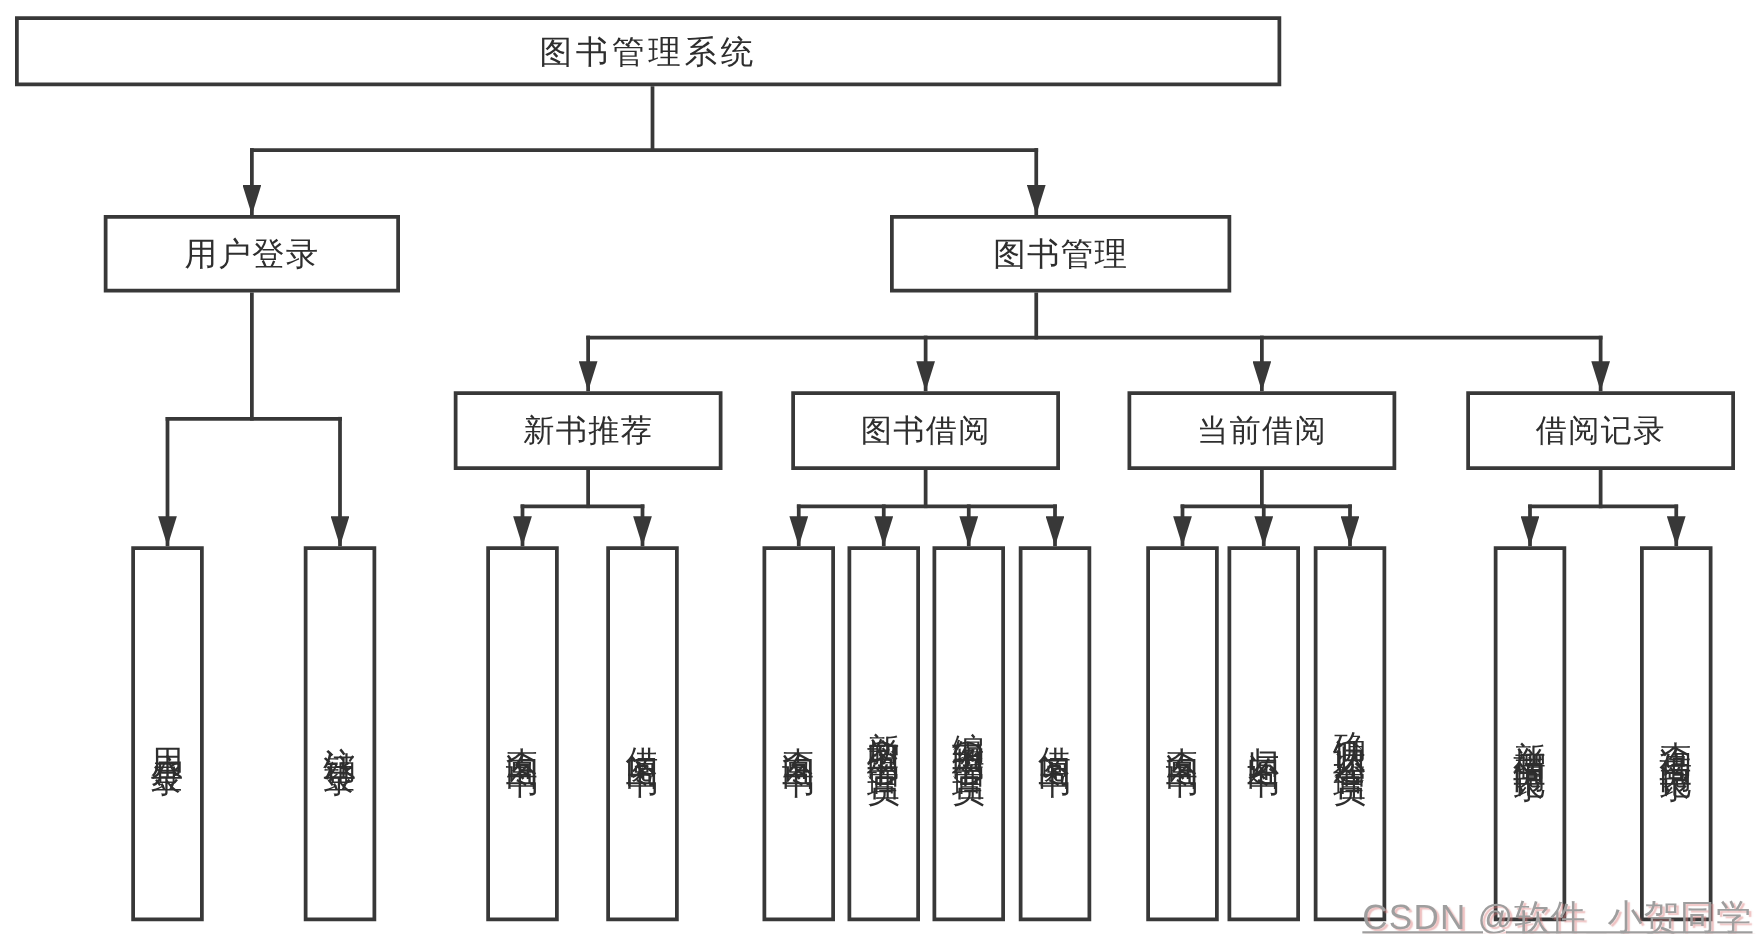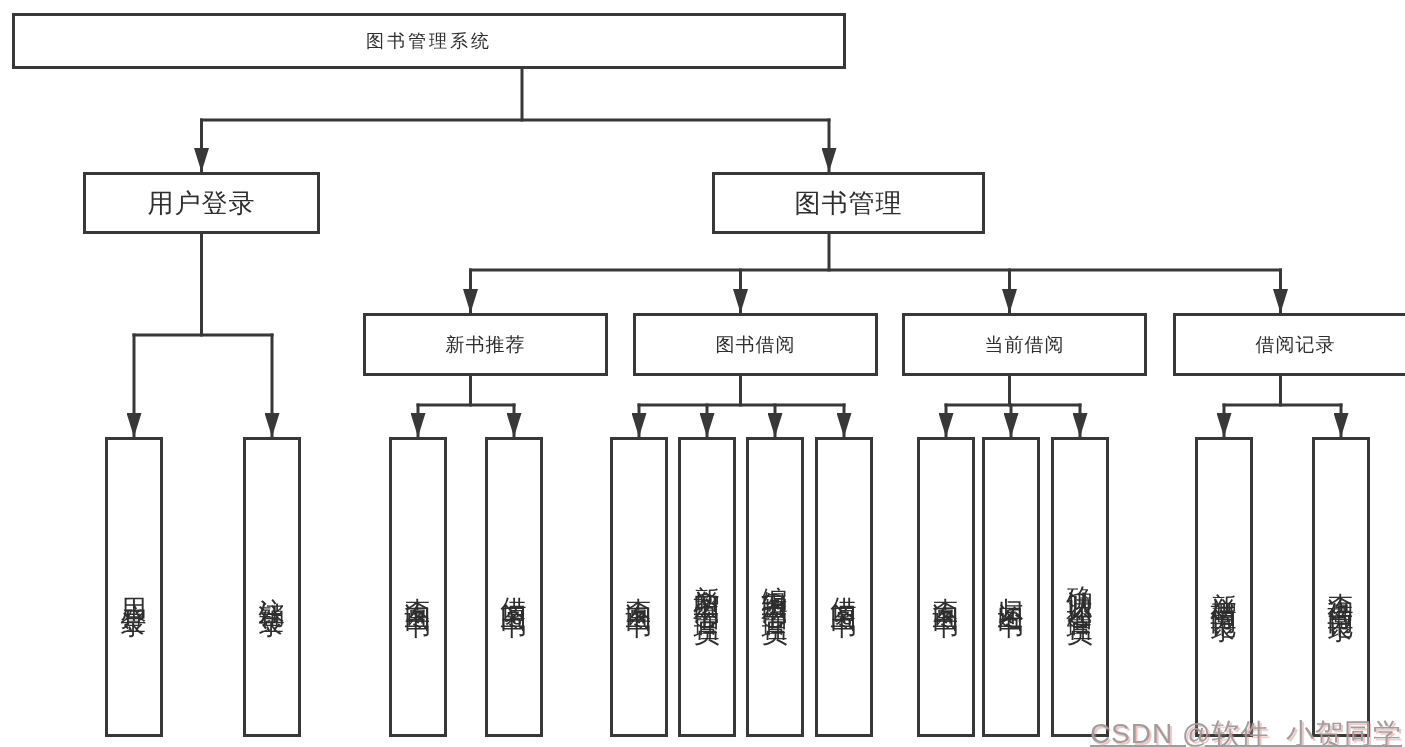--- a/index.html
+++ b/index.html
@@ -13,23 +13,23 @@
   .wires{position:absolute;left:0;top:0;width:1405px;height:747px;}
   .node{
     position:absolute;
     box-sizing:border-box;
     background:#ffffff;
     border:3px solid #383838;
     display:flex;align-items:center;justify-content:center;
     color:#2e2e2e;
     z-index:2;
   }
-  .node--root{left:12px;top:13px;width:834px;height:56px;font-size:18px;letter-spacing:3px;}
+  .node--root{left:12px;top:13px;width:1013px;height:56px;font-size:26px;letter-spacing:3px;}
   .node--l2{top:172px;height:62px;font-size:26px;letter-spacing:1px;}
-  .node--l3{top:313px;height:63px;width:245px;font-size:19px;letter-spacing:1px;}
+  .node--l3{top:313px;height:63px;width:215px;font-size:25px;letter-spacing:1px;}
   .node--col{top:437px;height:300px;width:58px;font-size:26px;}
   .vlabel{
     writing-mode:vertical-rl;
     text-orientation:mixed;
     letter-spacing:5px;
     line-height:1;
     white-space:nowrap;
   }
   .watermark{
     position:absolute;

